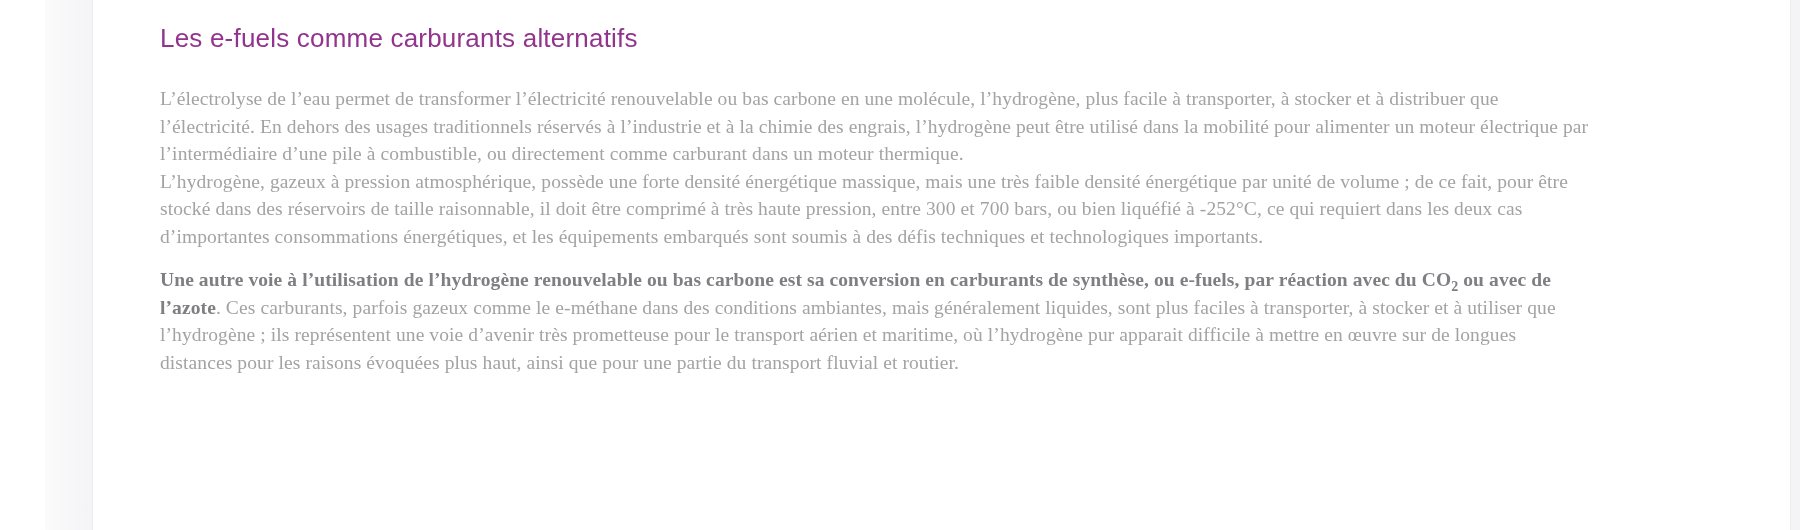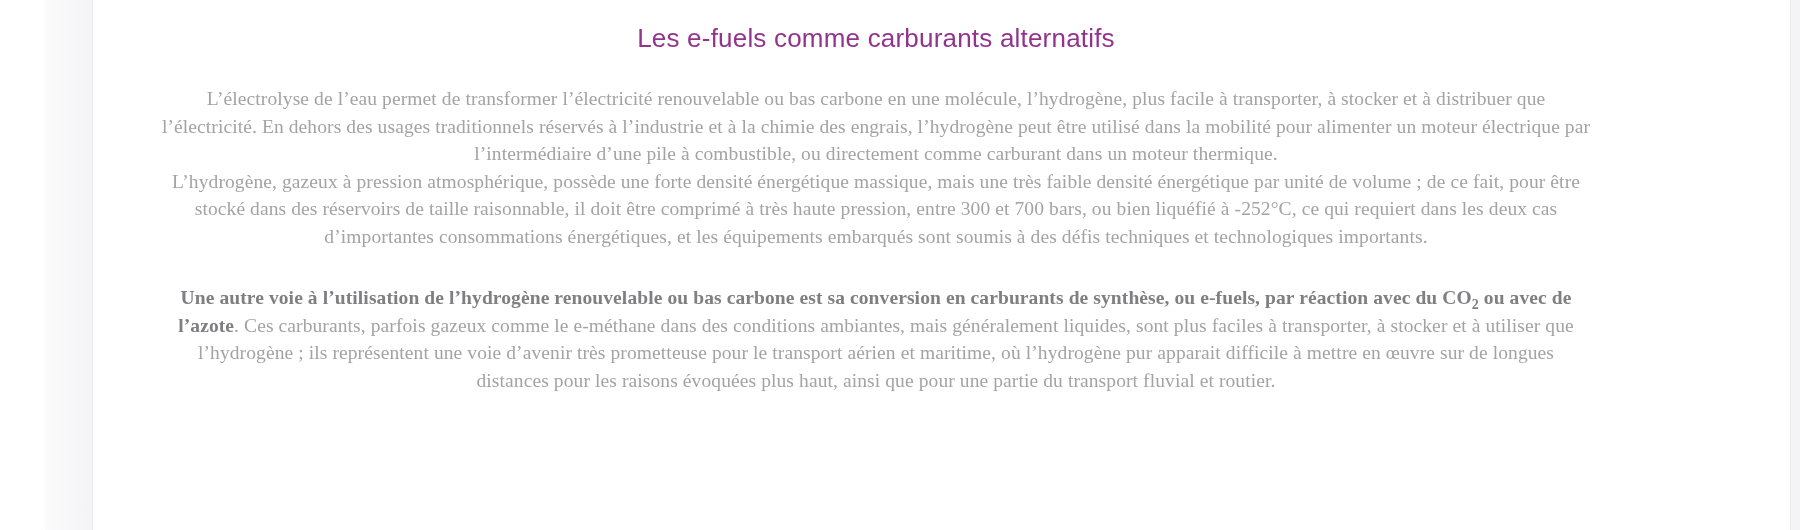--- a/index.html
+++ b/index.html
@@ -33,21 +33,20 @@
     width: 9px;
     height: 530px;
     background: #f4f4f6;
     border-left: 1px solid #ededef;
   }
   .content {
     position: absolute;
     left: 160px;
     top: 0;
     width: 1432px;
-    text-align: center;
   }
   .article-title {
     margin: 23px 0 0 0;
     font-size: 26px;
     line-height: 30px;
     font-weight: 500;
     letter-spacing: 0.2px;
     color: #92348d;
   }
   .article-body {
@@ -55,21 +54,21 @@
     font-size: 19.5px;
     line-height: 27.5px;
     color: #a3a3a5;
     letter-spacing: 0.1px;
     font-family: Liberation Serif, serif;
   }
   .paragraph {
     margin: 0;
   }
   .paragraph + .paragraph {
-    margin-top: 34px;
+    margin-top: 16px;
   }
   .bold-run {
     font-weight: 700;
     color: #7f7f83;
   }
   .bold-run sub {
     font-size: 14px;
     line-height: 0;
   }
 </style>

